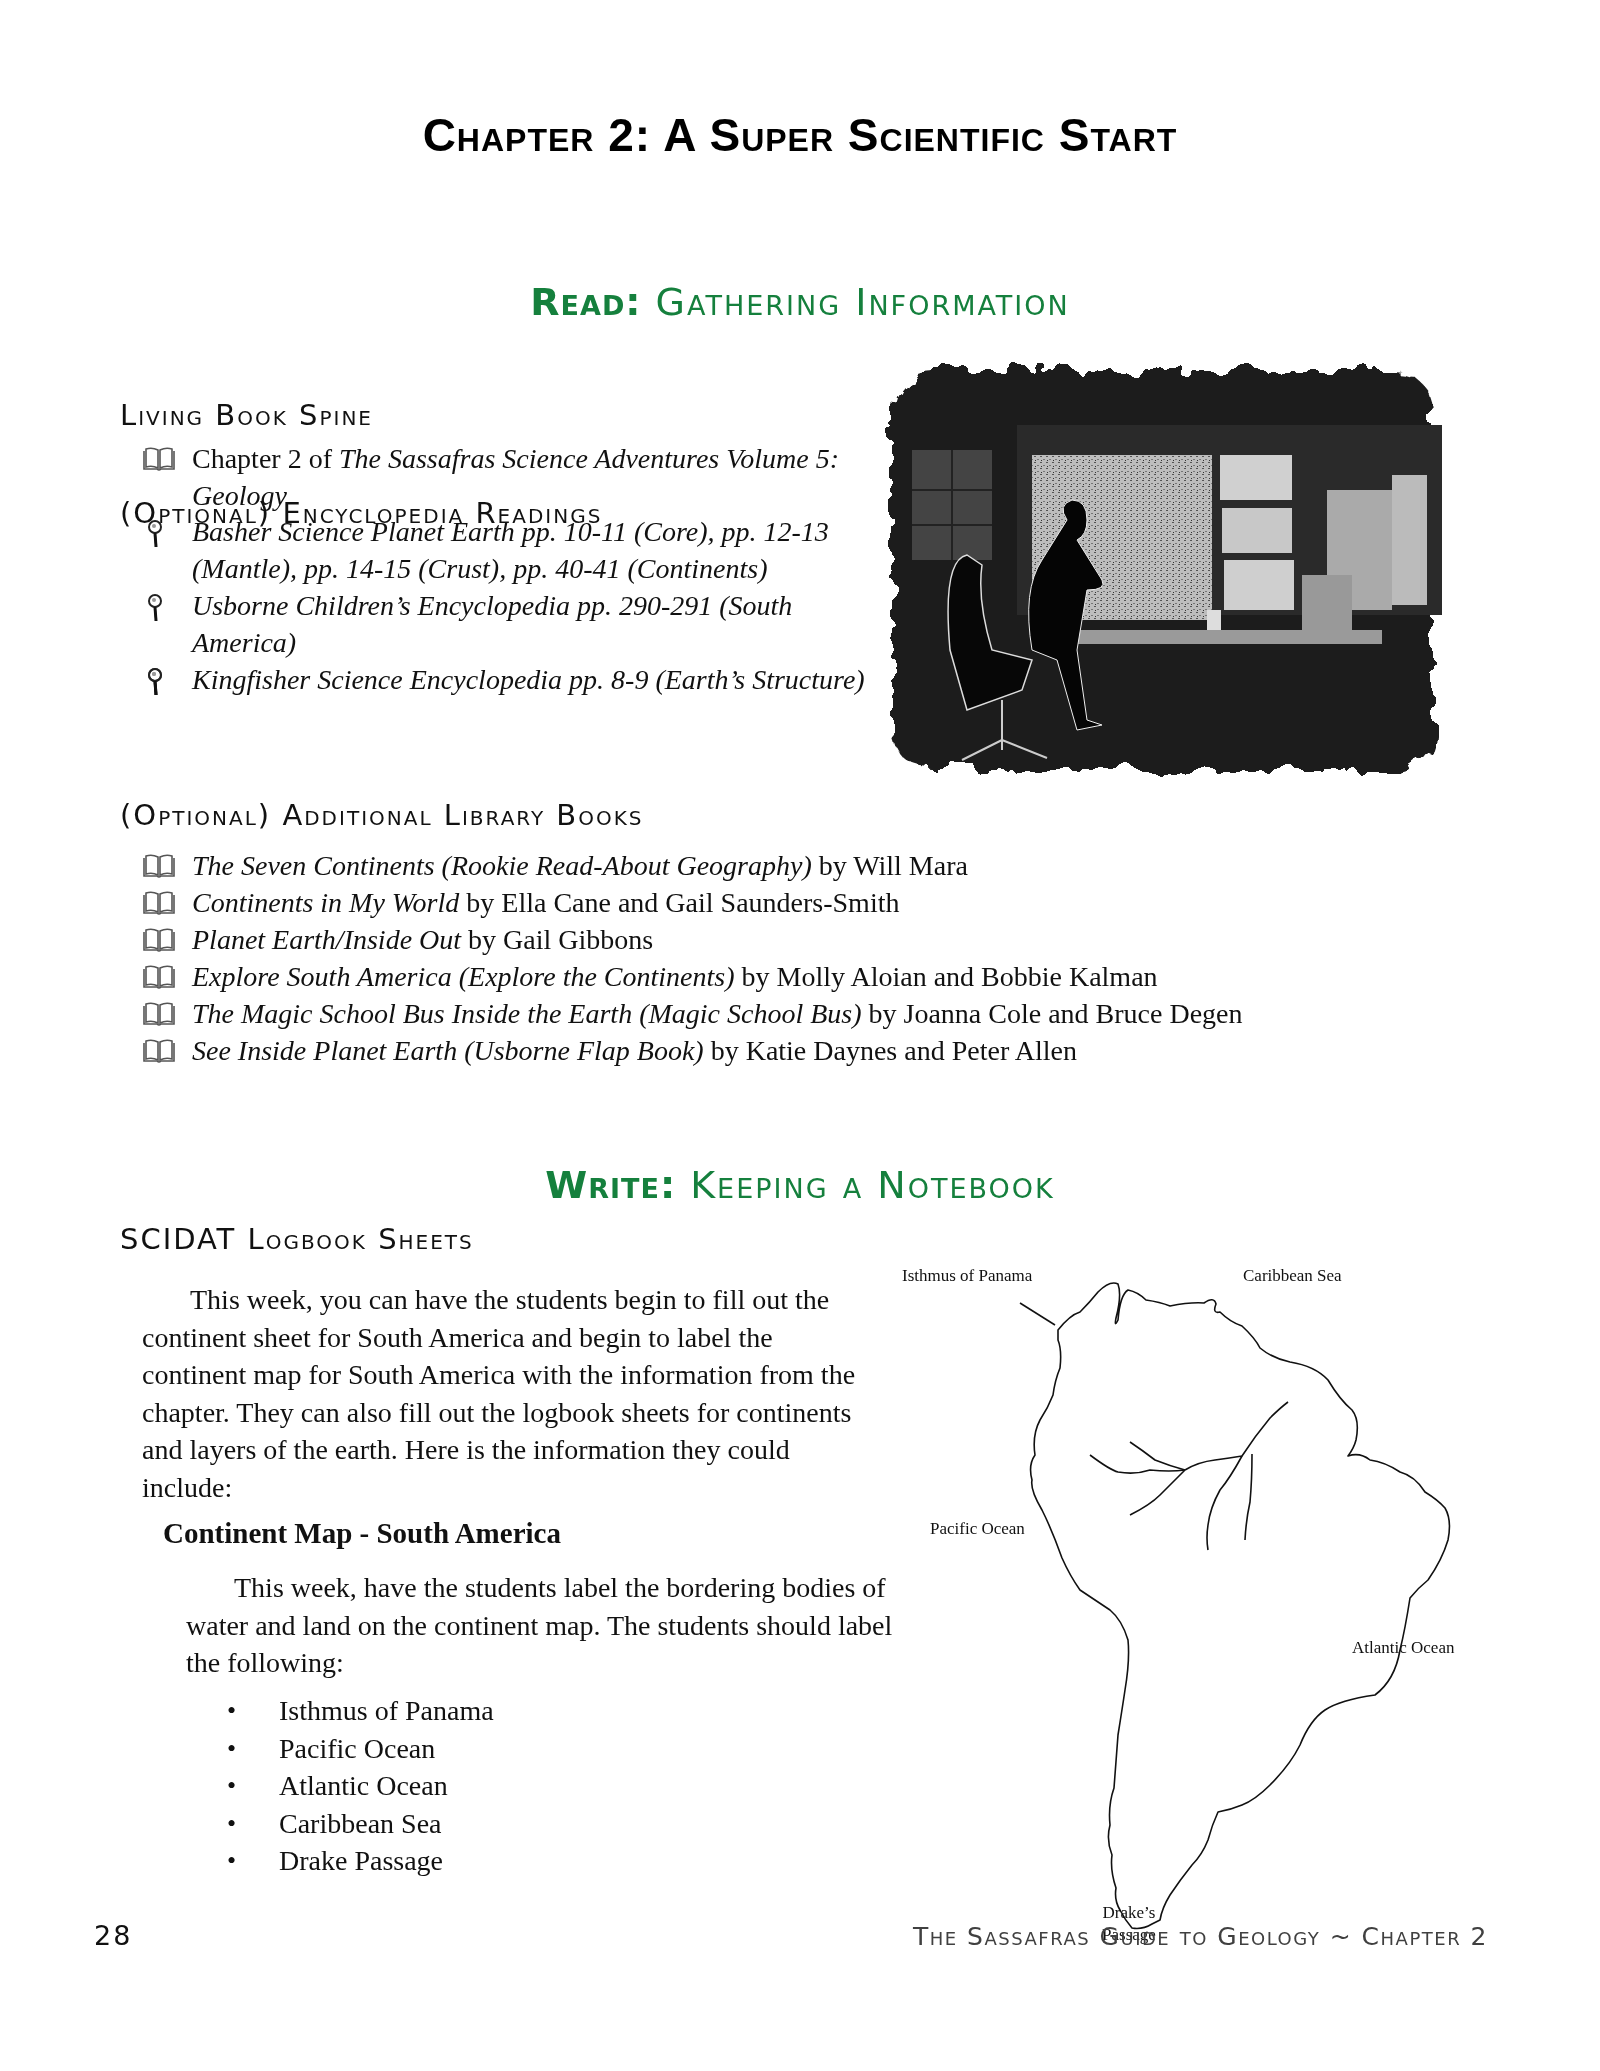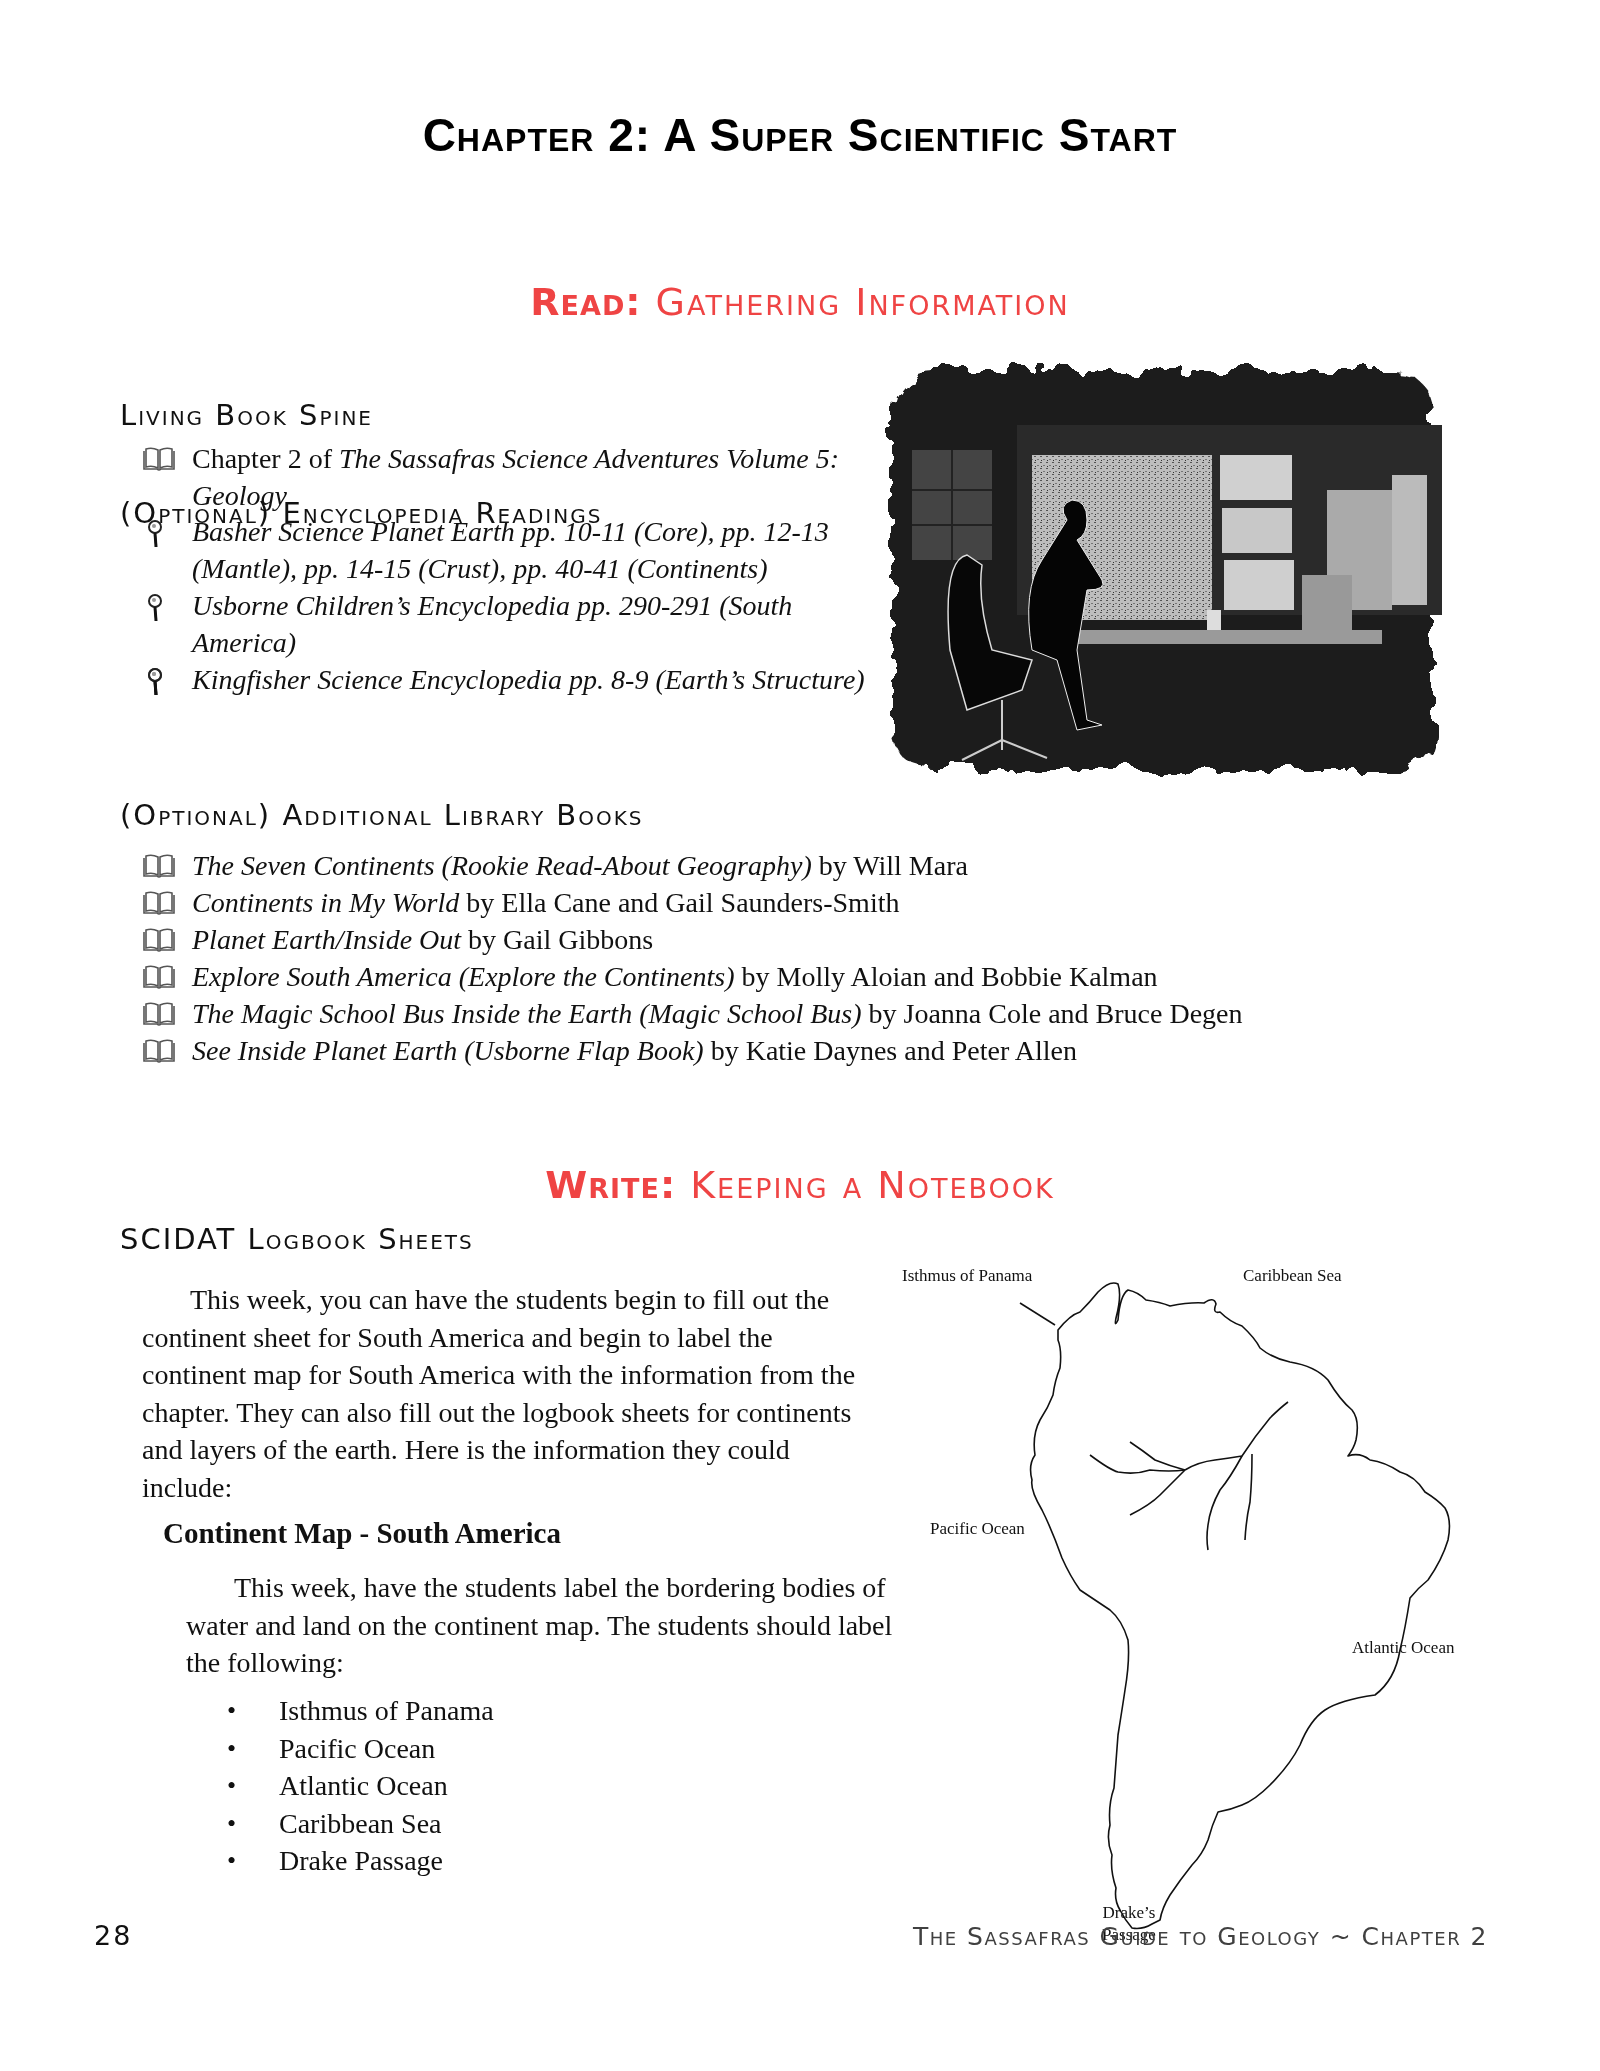--- a/index.html
+++ b/index.html
@@ -10,21 +10,21 @@
   .chapter-title {
     left: 0; width: 1600px; top: 108px; text-align: center;
     font-family: Liberation Sans, sans-serif; font-weight: bold;
     font-variant: small-caps; font-size: 46px; letter-spacing: 1px; color: #000;
   }
 
   
   .section-header {
     left: 0; width: 1600px; text-align: center;
     font-family: "DejaVu Sans", sans-serif; font-variant: small-caps;
-    font-size: 38px; letter-spacing: 2px; color: #ef4444;
+    font-size: 38px; letter-spacing: 2px; color: #15803d;
   }
   .section-header .lead { font-weight: bold; letter-spacing: 1px; }
   .section-header .rest { font-weight: normal; }
 
   
   .subheading {
     font-family: "DejaVu Sans", sans-serif; font-variant: small-caps;
     font-size: 29px; letter-spacing: 2px; color: #111; left: 120px;
   }
 

